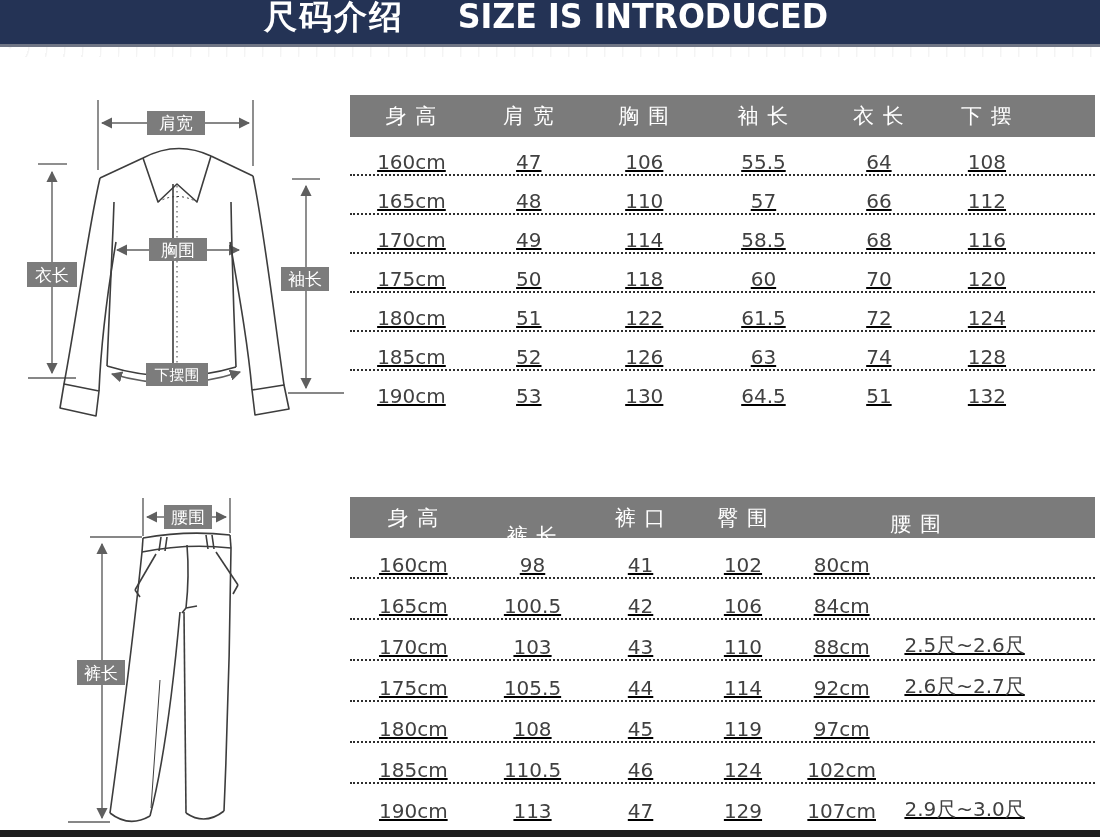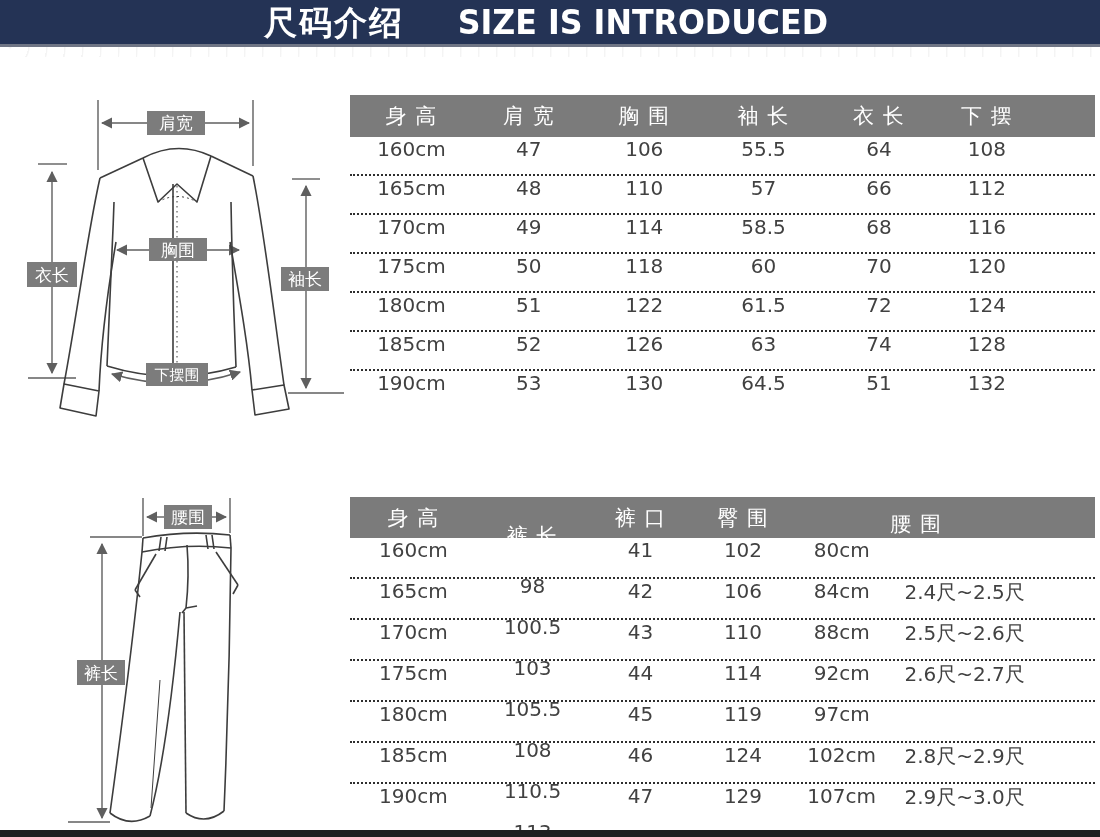--- a/index.html
+++ b/index.html
@@ -4,38 +4,38 @@
 <style>
   html,body{margin:0;padding:0;background:#fff;}
   .page{
     position:relative;width:1100px;height:837px;background:#ffffff;overflow:hidden;
     font-family:"DejaVu Sans","Liberation Sans",sans-serif;
   }
   
   .banner{
     position:absolute;left:0;top:0;width:100%;height:44px;
     background:#243355;border-bottom:3px solid #6f7585;
-    display:flex;align-items:center;justify-content:center;gap:46px;
+    display:flex;justify-content:center;gap:46px;
   }
   .banner .t-zh{color:#fff;font-size:33px;font-weight:bold;letter-spacing:2px;line-height:1;}
   .banner .t-en{color:#fff;font-size:33px;font-weight:bold;letter-spacing:0px;line-height:1;transform:scaleX(.96);}
   
   .torn{position:absolute;left:0;top:47px;width:100%;height:10px;
     background:repeating-radial-gradient(circle at 10px 0,#f4f4f4 0 1px,transparent 2px 18px);}
   
   .size-table{position:absolute;left:350px;width:745px;}
   .size-table .thead{
     background:#7b7b7b;display:flex;align-items:center;color:#fff;
   }
   .shirt-table .thead{height:42px;}
   .pants-table .thead{height:41px;}
   .hcell{display:flex;align-items:center;justify-content:center;
     font-size:21px;letter-spacing:1px;white-space:nowrap;}
   .tbody{display:block;}
-  .trow{display:flex;align-items:flex-start;}
+  .trow{display:flex;align-items:flex-end;text-decoration:underline;}
   .shirt-table .trow{height:37px;}
   .pants-table .trow{height:39px;}
   .trow + .trow{border-top:2px dotted #2e2e2e;}
   .tcell{display:flex;align-items:center;justify-content:center;
     font-size:20px;color:#414141;white-space:nowrap;}
   
   .shirt-table .c0{width:16.5%;} .shirt-table .c1{width:15%;}
   .shirt-table .c2{width:16%;}  .shirt-table .c3{width:16%;}
   .shirt-table .c4{width:15%;}  .shirt-table .c5{width:14%;}
   
@@ -253,21 +253,20 @@
           <div class="tcell c2">41</div>
           <div class="tcell c3">102</div>
           <div class="tcell c4">80cm</div>
         </div>
         <div class="trow">
           <div class="tcell c0">165cm</div>
           <div class="tcell c1">100.5</div>
           <div class="tcell c2">42</div>
           <div class="tcell c3">106</div>
           <div class="tcell c4">84cm</div>
-          <div class="tcell c5">2.4尺~2.5尺</div>
         </div>
         <div class="trow">
           <div class="tcell c0">170cm</div>
           <div class="tcell c1">103</div>
           <div class="tcell c2">43</div>
           <div class="tcell c3">110</div>
           <div class="tcell c4">88cm</div>
           <div class="tcell c5">2.5尺~2.6尺</div>
         </div>
         <div class="trow">
@@ -284,21 +283,20 @@
           <div class="tcell c2">45</div>
           <div class="tcell c3">119</div>
           <div class="tcell c4">97cm</div>
         </div>
         <div class="trow">
           <div class="tcell c0">185cm</div>
           <div class="tcell c1">110.5</div>
           <div class="tcell c2">46</div>
           <div class="tcell c3">124</div>
           <div class="tcell c4">102cm</div>
-          <div class="tcell c5">2.8尺~2.9尺</div>
         </div>
         <div class="trow">
           <div class="tcell c0">190cm</div>
           <div class="tcell c1">113</div>
           <div class="tcell c2">47</div>
           <div class="tcell c3">129</div>
           <div class="tcell c4">107cm</div>
           <div class="tcell c5">2.9尺~3.0尺</div>
         </div>
       </div>

